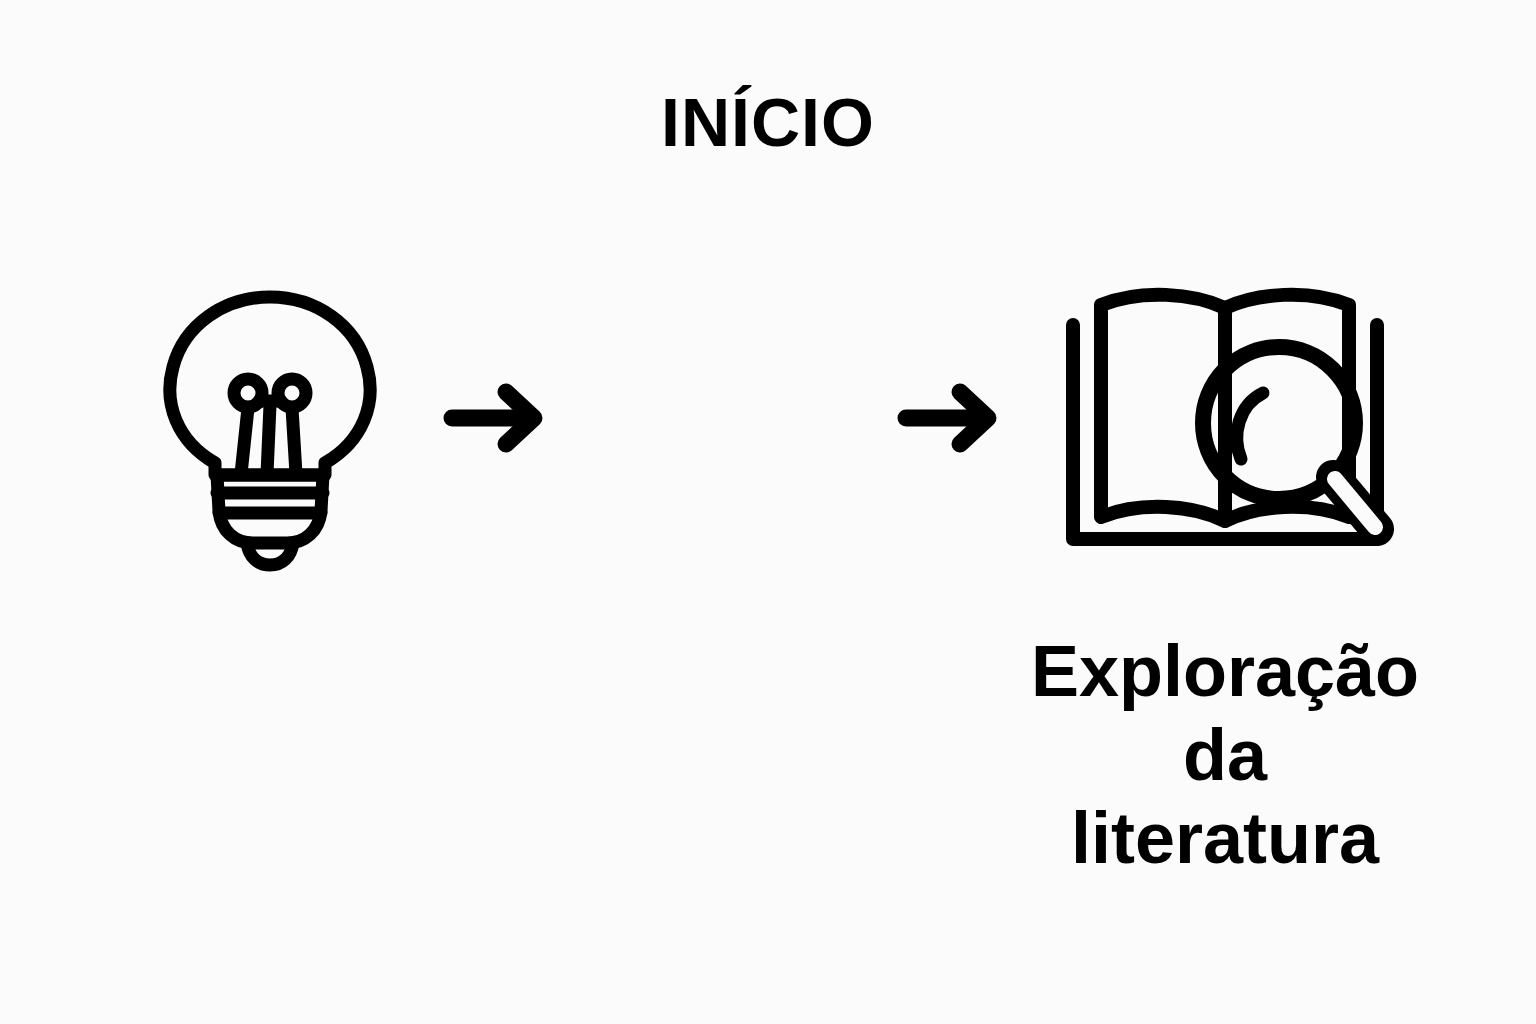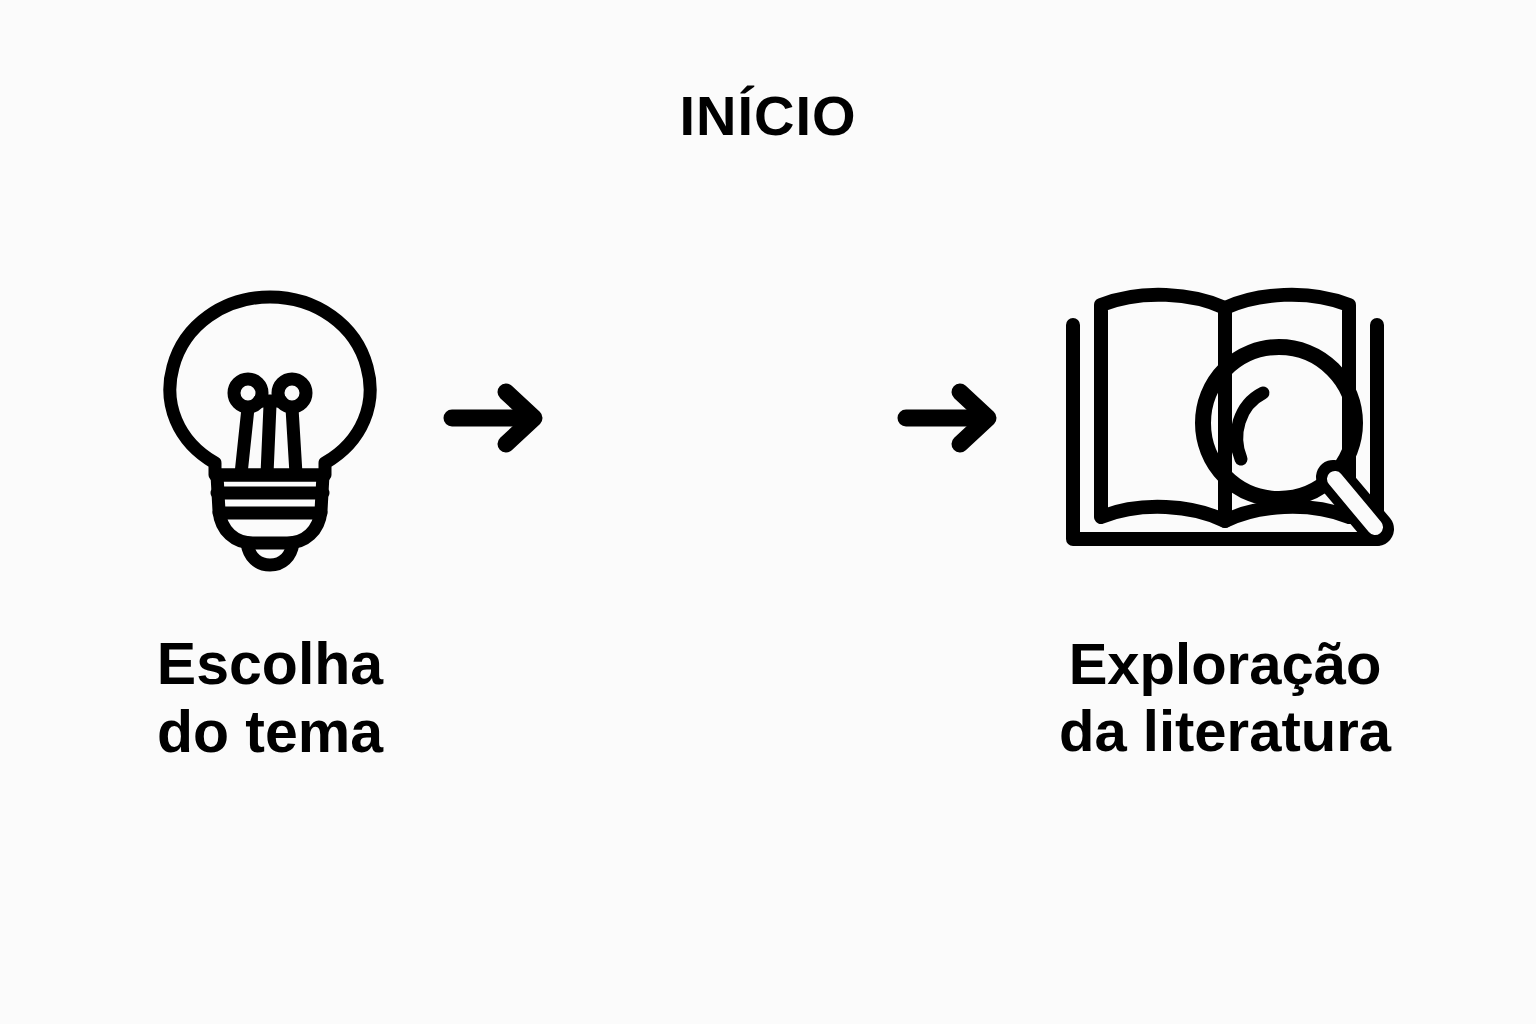--- a/index.html
+++ b/index.html
@@ -23,21 +23,21 @@
     background: #fbfbfb;
   }
 
   
   .title {
     position: absolute;
     left: 0;
     top: 88px;
     width: 1536px;
     text-align: center;
-    font-size: 56px;
+    font-size: 68px;
     font-weight: 700;
     letter-spacing: 1px;
     line-height: 1;
     color: #000;
     user-select: none;
   }
 
   
   .flow {
     position: absolute;
@@ -71,21 +71,21 @@
     margin-top: 50px;
     text-align: center;
     font-size: 59px;
     font-weight: 700;
     line-height: 1.16;
     letter-spacing: 0px;
     white-space: pre-line;
     color: #000;
     user-select: none;
   }
-  .step-3 .step-label { font-size: 58px; }
+  .step-3 .step-label { font-size: 72px; }
 
   
   .arrow {
     position: absolute;
     top: 108px;
   }
   .arrow-1 { left: 442px; }
   .arrow-2 { left: 896px; }
   .arrow svg { display: block; }
 </style>
@@ -127,22 +127,20 @@
 
           <line x1="104" y1="126" x2="126" y2="126"></line>
 
           <line x1="93" y1="133" x2="86" y2="199"></line>
 
           <line x1="115" y1="130" x2="112" y2="199"></line>
 
           <line x1="137" y1="133" x2="141" y2="199"></line>
         </svg>
       </div>
-      <div class="step-label">Escolha
-do tema</div>
     </div>
 
     <div class="arrow arrow-1">
       <svg width="110" height="80" viewBox="0 0 110 80" fill="none" stroke="#000" stroke-width="17" stroke-linecap="round" stroke-linejoin="round" aria-hidden="true">
         <line x1="10" y1="40" x2="88" y2="40"></line>
         <polyline points="64,14 92,40 64,66"></polyline>
       </svg>
     </div>
 
 

